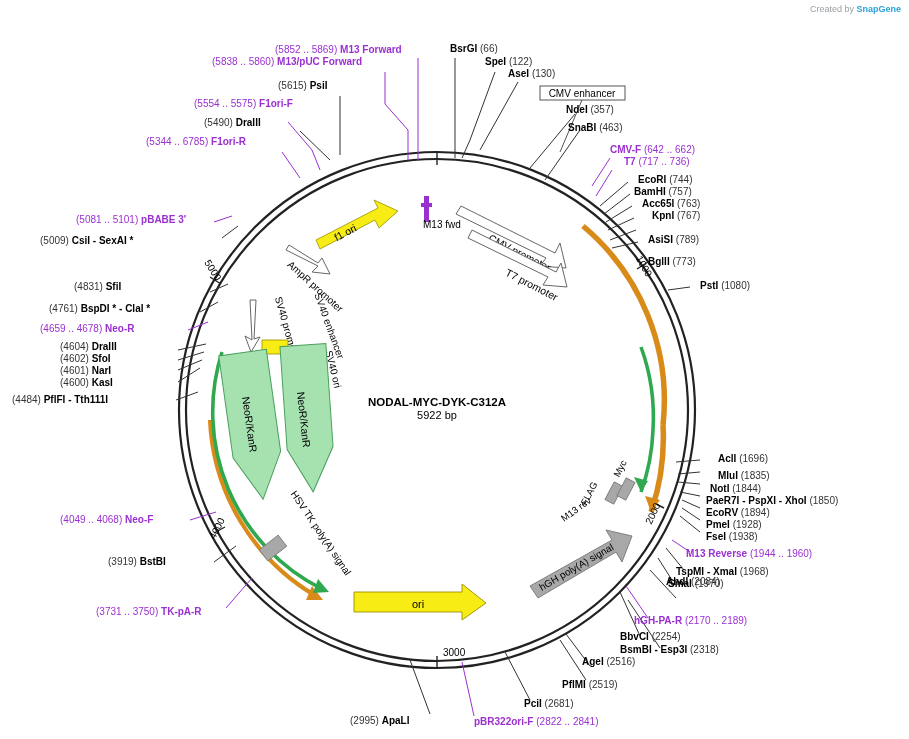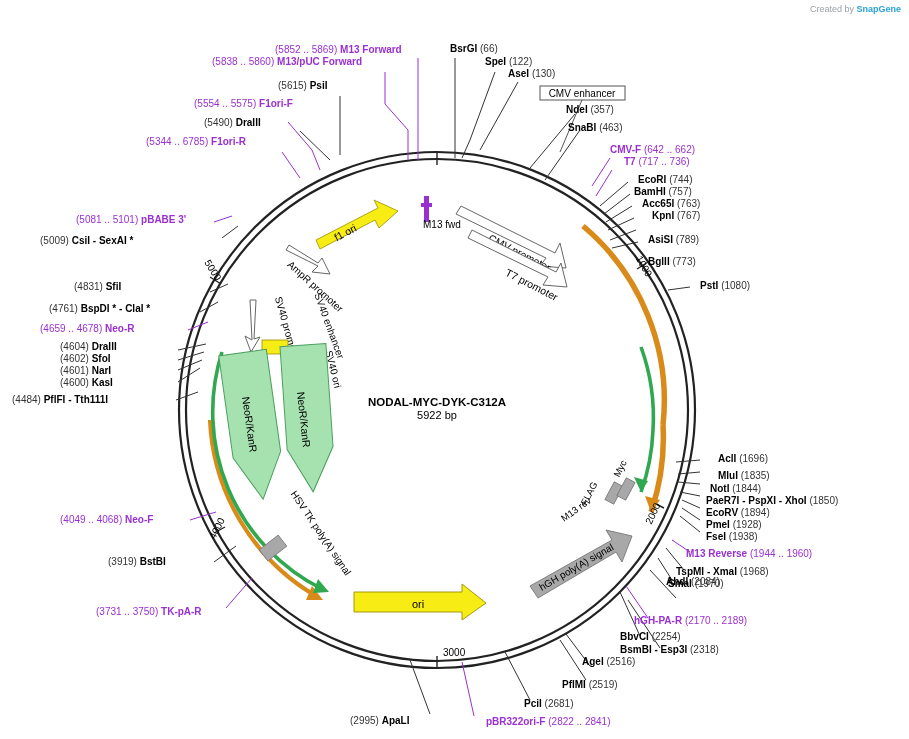--- a/index.html
+++ b/index.html
@@ -291,21 +291,21 @@
   </div>
   <div class="abs lbl" style="left:96px;top:606px;">
     <span class="purple">(3731 .. 3750)</span>
     <span class="purple bold">TK-pA-R</span>
   </div>
 
   <div class="abs lbl" style="left:350px;top:715px;">
     <span class="pos">(2995)</span>
     <span class="bold">ApaLI</span>
   </div>
-  <div class="abs lbl" style="left:486px;top:716px;">
+  <div class="abs lbl" style="left:474px;top:716px;">
     <span class="purple bold">pBR322ori-F</span>
     <span class="purple">(2822 .. 2841)</span>
   </div>
   <div class="abs lbl" style="left:524px;top:698px;">
     <span class="bold">PciI</span>
     <span class="pos">(2681)</span>
   </div>
   <div class="abs lbl" style="left:562px;top:679px;">
     <span class="bold">PflMI</span>
     <span class="pos">(2519)</span>

